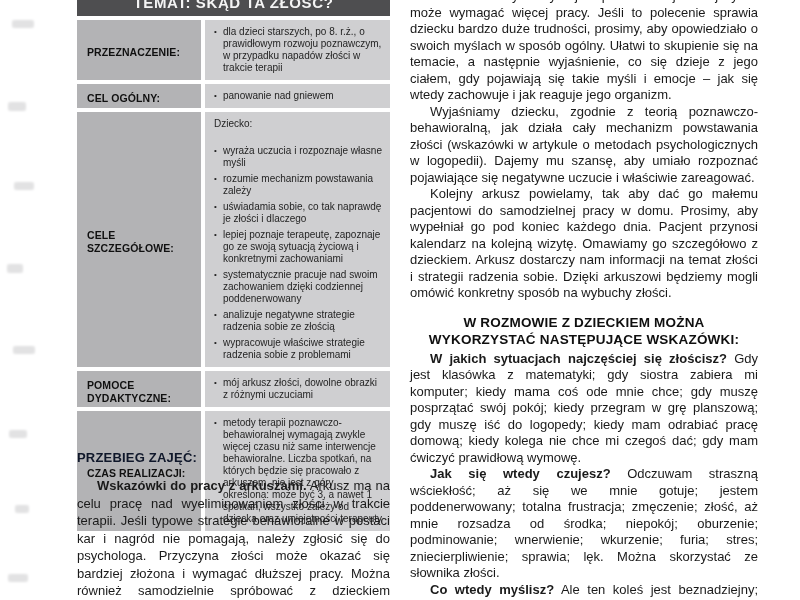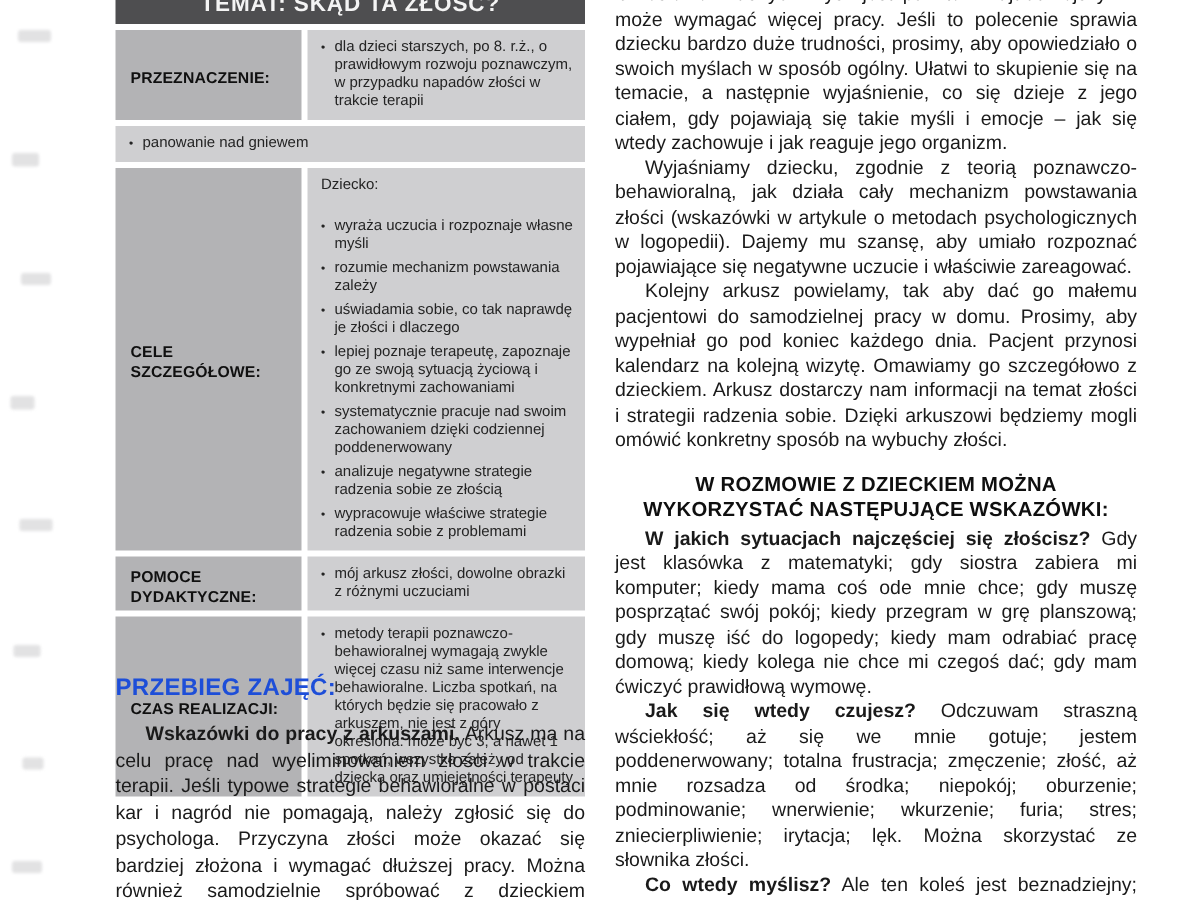--- a/index.html
+++ b/index.html
@@ -31,21 +31,21 @@
     padding:6px 8px 6px 9px;
   }
   .t-intro{margin-bottom:15px;}
   .bullet{display:flex;margin-top:4px;}
   .bullet:first-child{margin-top:0;}
   .bullet .marker{width:9px;flex:none;font-size:8px;line-height:12px;color:#242424;}
   .bullet .btxt{flex:1;}
 
   
   .left-bottom{position:absolute;left:77px;top:450px;width:313px;}
-  .section-heading{font-weight:bold;font-size:16px;color:#1d4ed8;letter-spacing:.2px;}
+  .section-heading{font-weight:bold;font-size:13px;color:#0f172a;letter-spacing:.2px;}
   .left-bottom .para{
     margin:12px 0 0;text-align:justify;text-indent:20px;
     font-size:13px;line-height:17.5px;color:#1a1a1a;
   }
 
   
   .right-col{position:absolute;left:410px;top:-12px;width:348px;}
   .right-col .para{margin:0;text-align:justify;font-size:13px;line-height:16.5px;color:#1a1a1a;}
   .right-col .para.indent{text-indent:20px;}
   .col-heading{
@@ -75,20 +75,21 @@
       <div class="t-label">PRZEZNACZENIE:</div>
       <div class="t-content">
         <div class="bullet">
           <span class="marker">•</span>
           <span class="btxt">dla dzieci starszych, po 8. r.ż., o prawidłowym rozwoju poznawczym, w przypadku napadów złości w trakcie terapii</span>
         </div>
       </div>
     </div>
 
     <div class="t-row">
+      <div class="t-label">CEL OGÓLNY:</div>
       <div class="t-content">
         <div class="bullet">
           <span class="marker">•</span>
           <span class="btxt">panowanie nad gniewem</span>
         </div>
       </div>
     </div>
 
     <div class="t-row">
       <div class="t-label">CELE SZCZEGÓŁOWE:</div>
@@ -155,18 +156,18 @@
     <p class="para">Określenie własnych myśli jest punktem najtrudniejszym i może wymagać więcej pracy. Jeśli to polecenie sprawia dziecku bardzo duże trudności, prosimy, aby opowiedziało o swoich myślach w sposób ogólny. Ułatwi to skupienie się na temacie, a następnie wyjaśnienie, co się dzieje z jego ciałem, gdy pojawiają się takie myśli i emocje – jak się wtedy zachowuje i jak reaguje jego organizm.</p>
     <p class="para indent">Wyjaśniamy dziecku, zgodnie z teorią poznawczo-behawioralną, jak działa cały mechanizm powstawania złości (wskazówki w artykule o metodach psychologicznych w logopedii). Dajemy mu szansę, aby umiało rozpoznać pojawiające się negatywne uczucie i właściwie zareagować.</p>
     <p class="para indent">Kolejny arkusz powielamy, tak aby dać go małemu pacjentowi do samodzielnej pracy w domu. Prosimy, aby wypełniał go pod koniec każdego dnia. Pacjent przynosi kalendarz na kolejną wizytę. Omawiamy go szczegółowo z dzieckiem. Arkusz dostarczy nam informacji na temat złości i strategii radzenia sobie. Dzięki arkuszowi będziemy mogli omówić konkretny sposób na wybuchy złości.</p>
 
     <div class="col-heading">
       <div>W ROZMOWIE Z DZIECKIEM MOŻNA</div>
       <div>WYKORZYSTAĆ NASTĘPUJĄCE WSKAZÓWKI:</div>
     </div>
 
     <p class="para indent"><span class="bold">W jakich sytuacjach najczęściej się złościsz?</span> <span>Gdy jest klasówka z matematyki; gdy siostra zabiera mi komputer; kiedy mama coś ode mnie chce; gdy muszę posprzątać swój pokój; kiedy przegram w grę planszową; gdy muszę iść do logopedy; kiedy mam odrabiać pracę domową; kiedy kolega nie chce mi czegoś dać; gdy mam ćwiczyć prawidłową wymowę.</span></p>
-    <p class="para indent"><span class="bold">Jak się wtedy czujesz?</span> <span>Odczuwam straszną wściekłość; aż się we mnie gotuje; jestem poddenerwowany; totalna frustracja; zmęczenie; złość, aż mnie rozsadza od środka; niepokój; oburzenie; podminowanie; wnerwienie; wkurzenie; furia; stres; zniecierpliwienie; irytacja; lęk. Można skorzystać ze słownika złości.</span></p>
+    <p class="para indent"><span class="bold">Jak się wtedy czujesz?</span> <span>Odczuwam straszną wściekłość; aż się we mnie gotuje; jestem poddenerwowany; totalna frustracja; zmęczenie; złość, aż mnie rozsadza od środka; niepokój; oburzenie; podminowanie; wnerwienie; wkurzenie; furia; stres; zniecierpliwienie; sprawia; lęk. Można skorzystać ze słownika złości.</span></p>
     <p class="para indent"><span class="bold">Co wtedy myślisz?</span> <span>Ale ten koleś jest beznadziejny; klasówki są do kitu; ta pani ma denerwujący głos; myślę, że chciałbym go uderzyć; dlaczego to ciągle mi się przydarza; mogłam wcześniej się za to zabrać.</span></p>
 
   </div>
 
 </div>
 
 </body></html>

